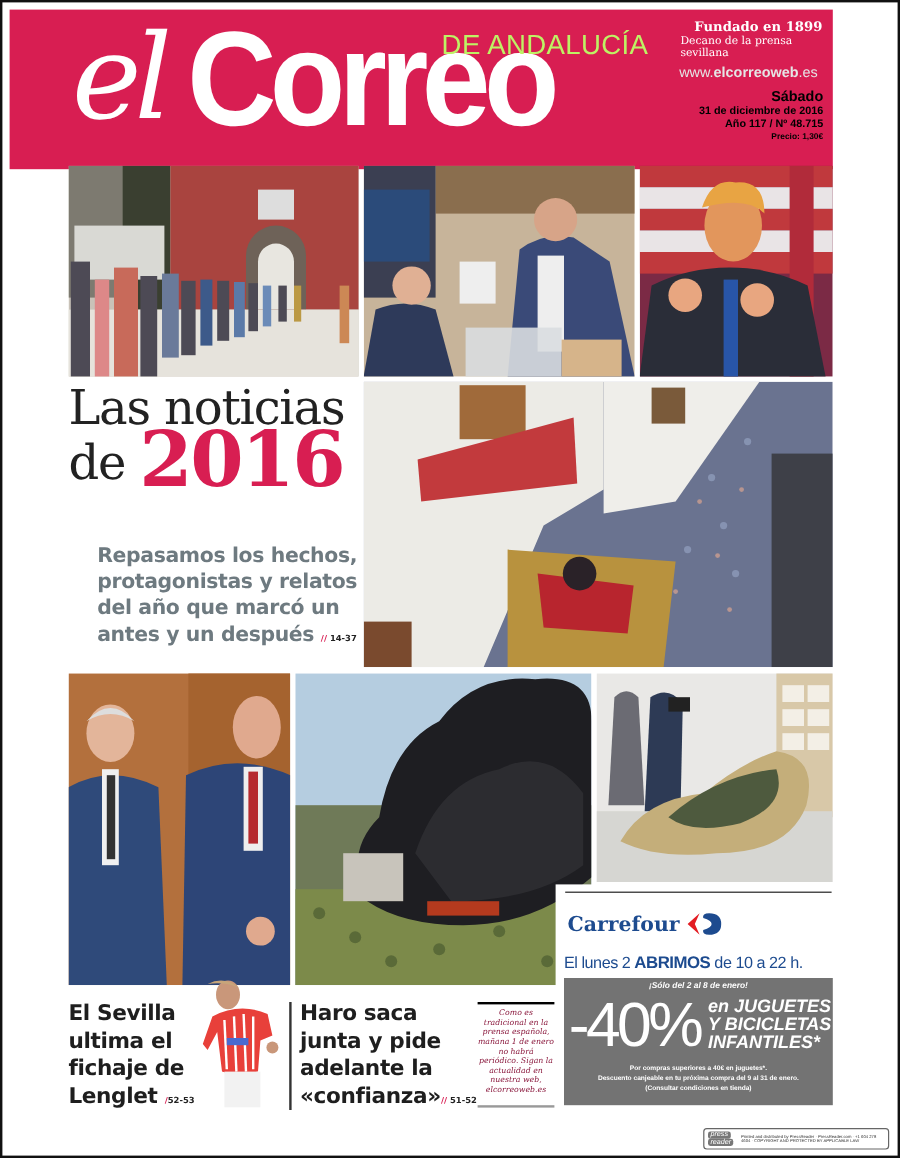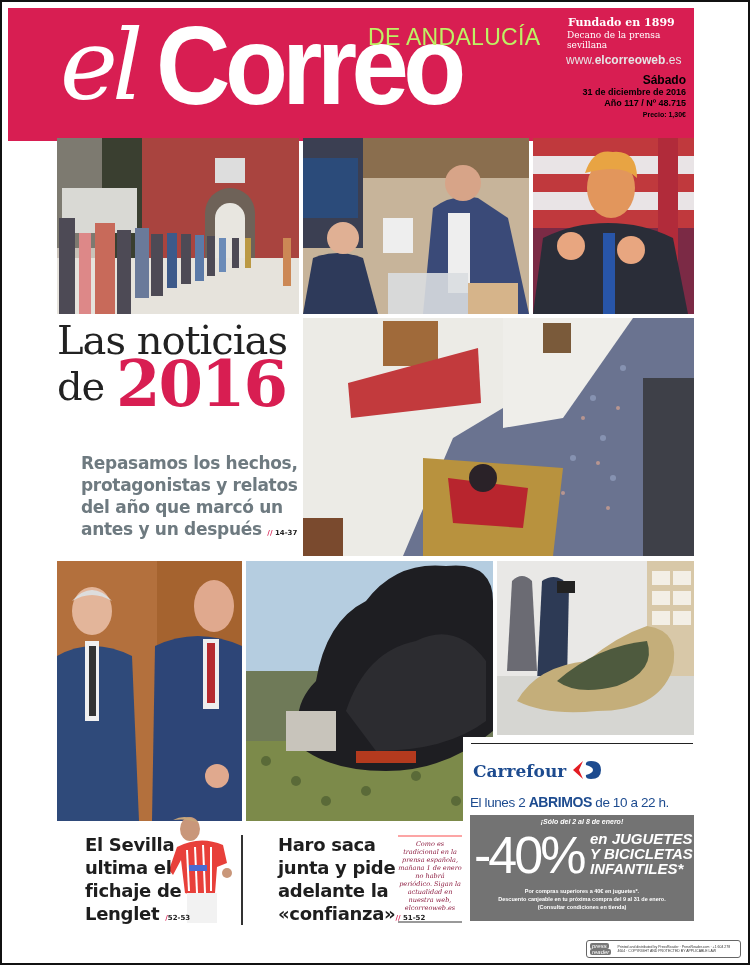--- a/index.html
+++ b/index.html
@@ -6,21 +6,21 @@
   html, body { width: 750px; height: 965px; background: #fff; overflow: hidden; }
   body { position: relative; font-family: "Liberation Sans", sans-serif; }
   .frame { position: absolute; left: 0; top: 0; width: 750px; height: 965px; border: 2px solid #111; border-left-width: 2px; background: #fff; }
 
   
   .masthead { position: absolute; left: 8px; top: 8px; width: 686px; height: 133px; background: #d81e52; }
   .logo-el { position: absolute; left: 52px; top: 8px; font-family: "DejaVu Serif", serif; font-style: italic; font-size: 98px; color: #fff; letter-spacing: -6px; line-height: 1; }
   .logo-correo { position: absolute; left: 148px; top: 2px; font-family: "Liberation Sans", sans-serif; font-weight: bold; font-size: 112px; color: #fff; letter-spacing: -6px; line-height: 1; transform: scaleX(0.92); transform-origin: left; }
   .logo-sub { position: absolute; left: 360px; top: 16px; font-size: 23px; color: #bef264; letter-spacing: 0.3px; }
   .mast-right { position: absolute; left: 548px; top: 8px; width: 140px; color: #fff; }
-  .founded { font-family: "DejaVu Serif", serif; font-weight: bold; font-size: 11px; text-align: left; padding-left: 12px; }
+  .founded { font-family: "DejaVu Serif", serif; font-weight: bold; font-size: 11px; text-align: center; padding-left: 12px; }
   .decano { font-family: "DejaVu Serif", serif; font-size: 9px; padding-left: 11px; margin-top: 1px; }
   .web { font-size: 12px; color: #e5e5e5; padding-left: 10px; margin-top: 3px; }
   .web b { font-weight: bold; }
   .date-block { position: absolute; right: 8px; top: 66px; text-align: right; font-size: 9px; font-weight: bold; line-height: 11px; }
   .date-block .day { font-size: 12px; line-height: 13px; }
   .date-block .price { font-size: 7px; }
 
   
   .photo { position: absolute; overflow: hidden; }
   .photo svg { width: 100%; height: 100%; display: block; }
@@ -28,25 +28,25 @@
   
   .headline { position: absolute; left: 57px; top: 318px; width: 245px; font-family: "DejaVu Serif", serif; color: #222; }
   .hl-line1 { font-size: 40px; line-height: 44px; letter-spacing: -1px; }
   .hl-line2 { font-size: 40px; line-height: 44px; letter-spacing: -1px; }
   .hl-year { font-size: 64px; color: #d81e52; font-weight: bold; letter-spacing: -2px; vertical-align: -6px; }
   .standfirst { position: absolute; left: 57px; top: 452px; width: 245px; font-family: "DejaVu Sans", sans-serif; font-weight: bold; font-size: 17px; line-height: 22px; color: #6e7a80; letter-spacing: -0.3px; margin-left: 24px; }
   .pageref { font-size: 7px; color: #222; letter-spacing: 0; }
   .pageref .slashes { color: #d81e52; }
 
   
-  .sub-hl { position: absolute; font-family: "DejaVu Sans", sans-serif; font-weight: bold; font-size: 18px; line-height: 23px; color: #1e1e1e; letter-spacing: -0.3px; margin-left: 28px; }
+  .sub-hl { position: absolute; font-family: "DejaVu Sans", sans-serif; font-weight: bold; font-size: 18px; line-height: 23px; color: #1e1e1e; letter-spacing: -0.3px; }
   .sub-hl .pageref { font-size: 7px; }
   .vrule { position: absolute; left: 241px; top: 835px; width: 2px; height: 90px; background: #333; }
 
-  .note { position: absolute; left: 398px; top: 835px; width: 64px; height: 88px; border-top: 2px solid #fca5a5; border-bottom: 2px solid #999; font-family: "DejaVu Serif", serif; font-style: italic; font-size: 6.5px; line-height: 8px; color: #8b1a3e; text-align: center; padding-top: 3px; }
+  .note { position: absolute; left: 398px; top: 835px; width: 64px; height: 88px; border-top: 2px solid #000000; border-bottom: 2px solid #999; font-family: "DejaVu Serif", serif; font-style: italic; font-size: 6.5px; line-height: 8px; color: #8b1a3e; text-align: center; padding-top: 3px; }
 
   
   .ad { position: absolute; left: 463px; top: 737px; width: 231px; height: 190px; background: #fff; }
   .ad-rule { position: absolute; left: 8px; top: 6px; width: 222px; height: 1px; background: #222; }
   .ad-brand { position: absolute; left: 10px; top: 24px; font-family: "DejaVu Serif", serif; font-weight: bold; font-size: 17px; color: #1d4b8f; }
   .ad-logo { position: absolute; left: 108px; top: 22px; width: 34px; height: 22px; }
   .ad-open { position: absolute; left: 7px; top: 57px; font-size: 13.5px; color: #1d4b8f; letter-spacing: -0.4px; white-space: nowrap; }
   .ad-open b { font-size: 14px; }
   .ad-box { position: absolute; left: 7px; top: 78px; width: 224px; height: 106px; background: #737373; color: #fff; }
   .ad-only { position: absolute; left: 0; width: 100%; top: 3px; text-align: center; font-style: italic; font-weight: bold; font-size: 7px; }

